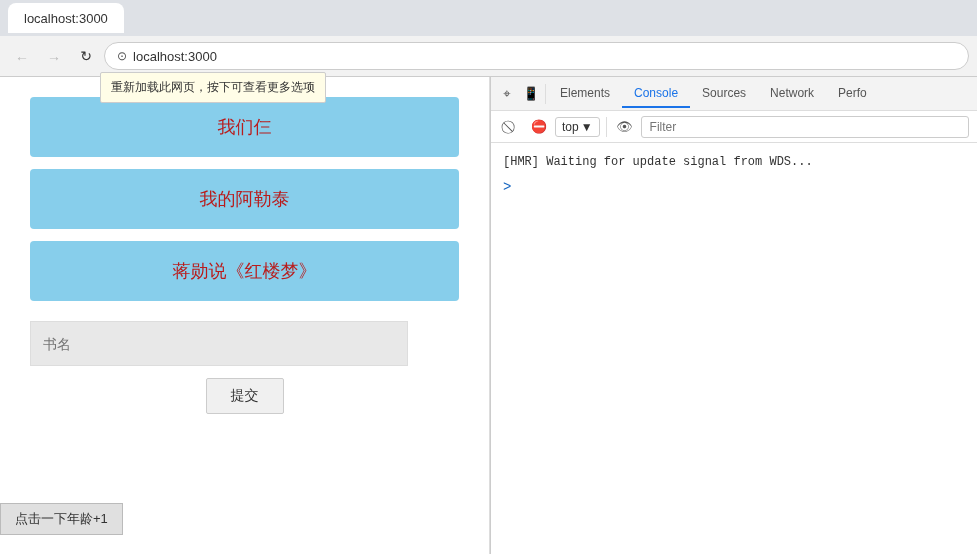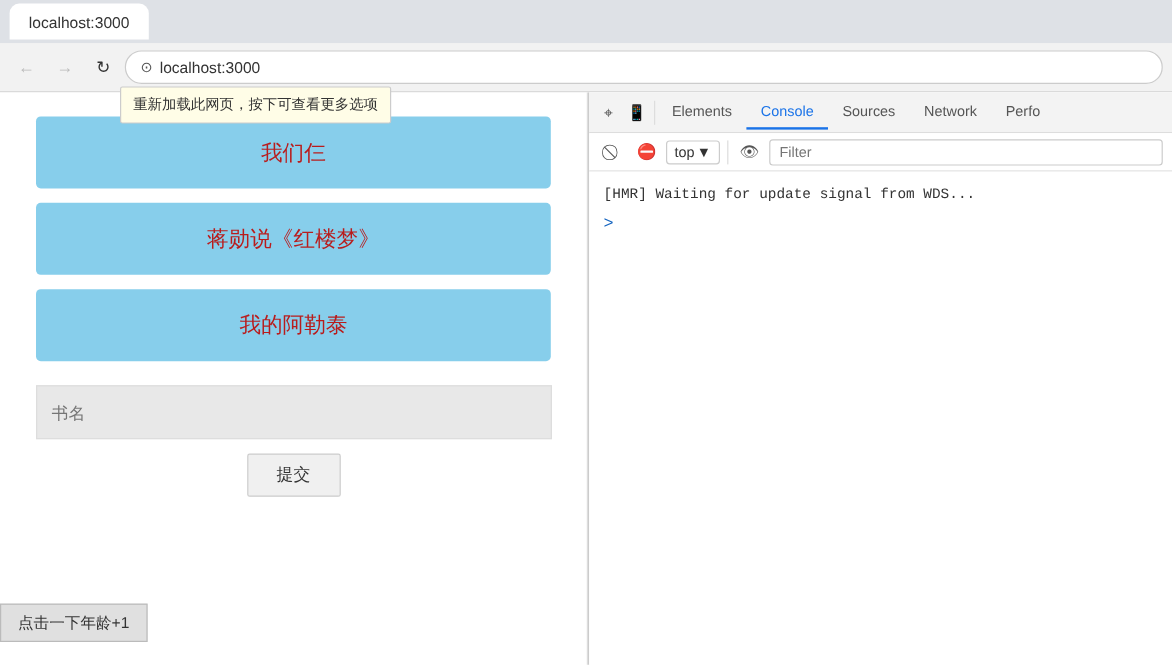--- a/index.html
+++ b/index.html
@@ -108,21 +108,21 @@
       font-size: 18px;
       color: #b91c1c;
       cursor: pointer;
       text-align: center;
     }
 
     .input-section {
       margin-top: 20px;
     }
     .book-input {
-      width: 430px;
+      width: 378px;
       height: 45px;
       border: 1px solid #ddd;
       background: #e8e8e8;
       padding: 0 12px;
       font-size: 14px;
       color: #999;
       display: block;
       margin-bottom: 12px;
     }
     .submit-btn {
@@ -278,22 +278,22 @@
     <div class="tooltip">
       <span>重新加载此网页，按下可查看更多选项</span>
     </div>
   </div>
 </div>
 
 <div class="main-area">
 
   <div class="webpage">
     <button class="book-button">我们仨</button>
+    <button class="book-button">我的阿勒泰</button>
     <button class="book-button">蒋勋说《红楼梦》</button>
-    <button class="book-button">我的阿勒泰</button>
 
     <div class="input-section">
       <input class="book-input" type="text" placeholder="书名" style="">
       <button class="submit-btn">提交</button>
     </div>
 
     <button class="age-btn">点击一下年龄+1</button>
   </div>
 
   <div class="devtools">

